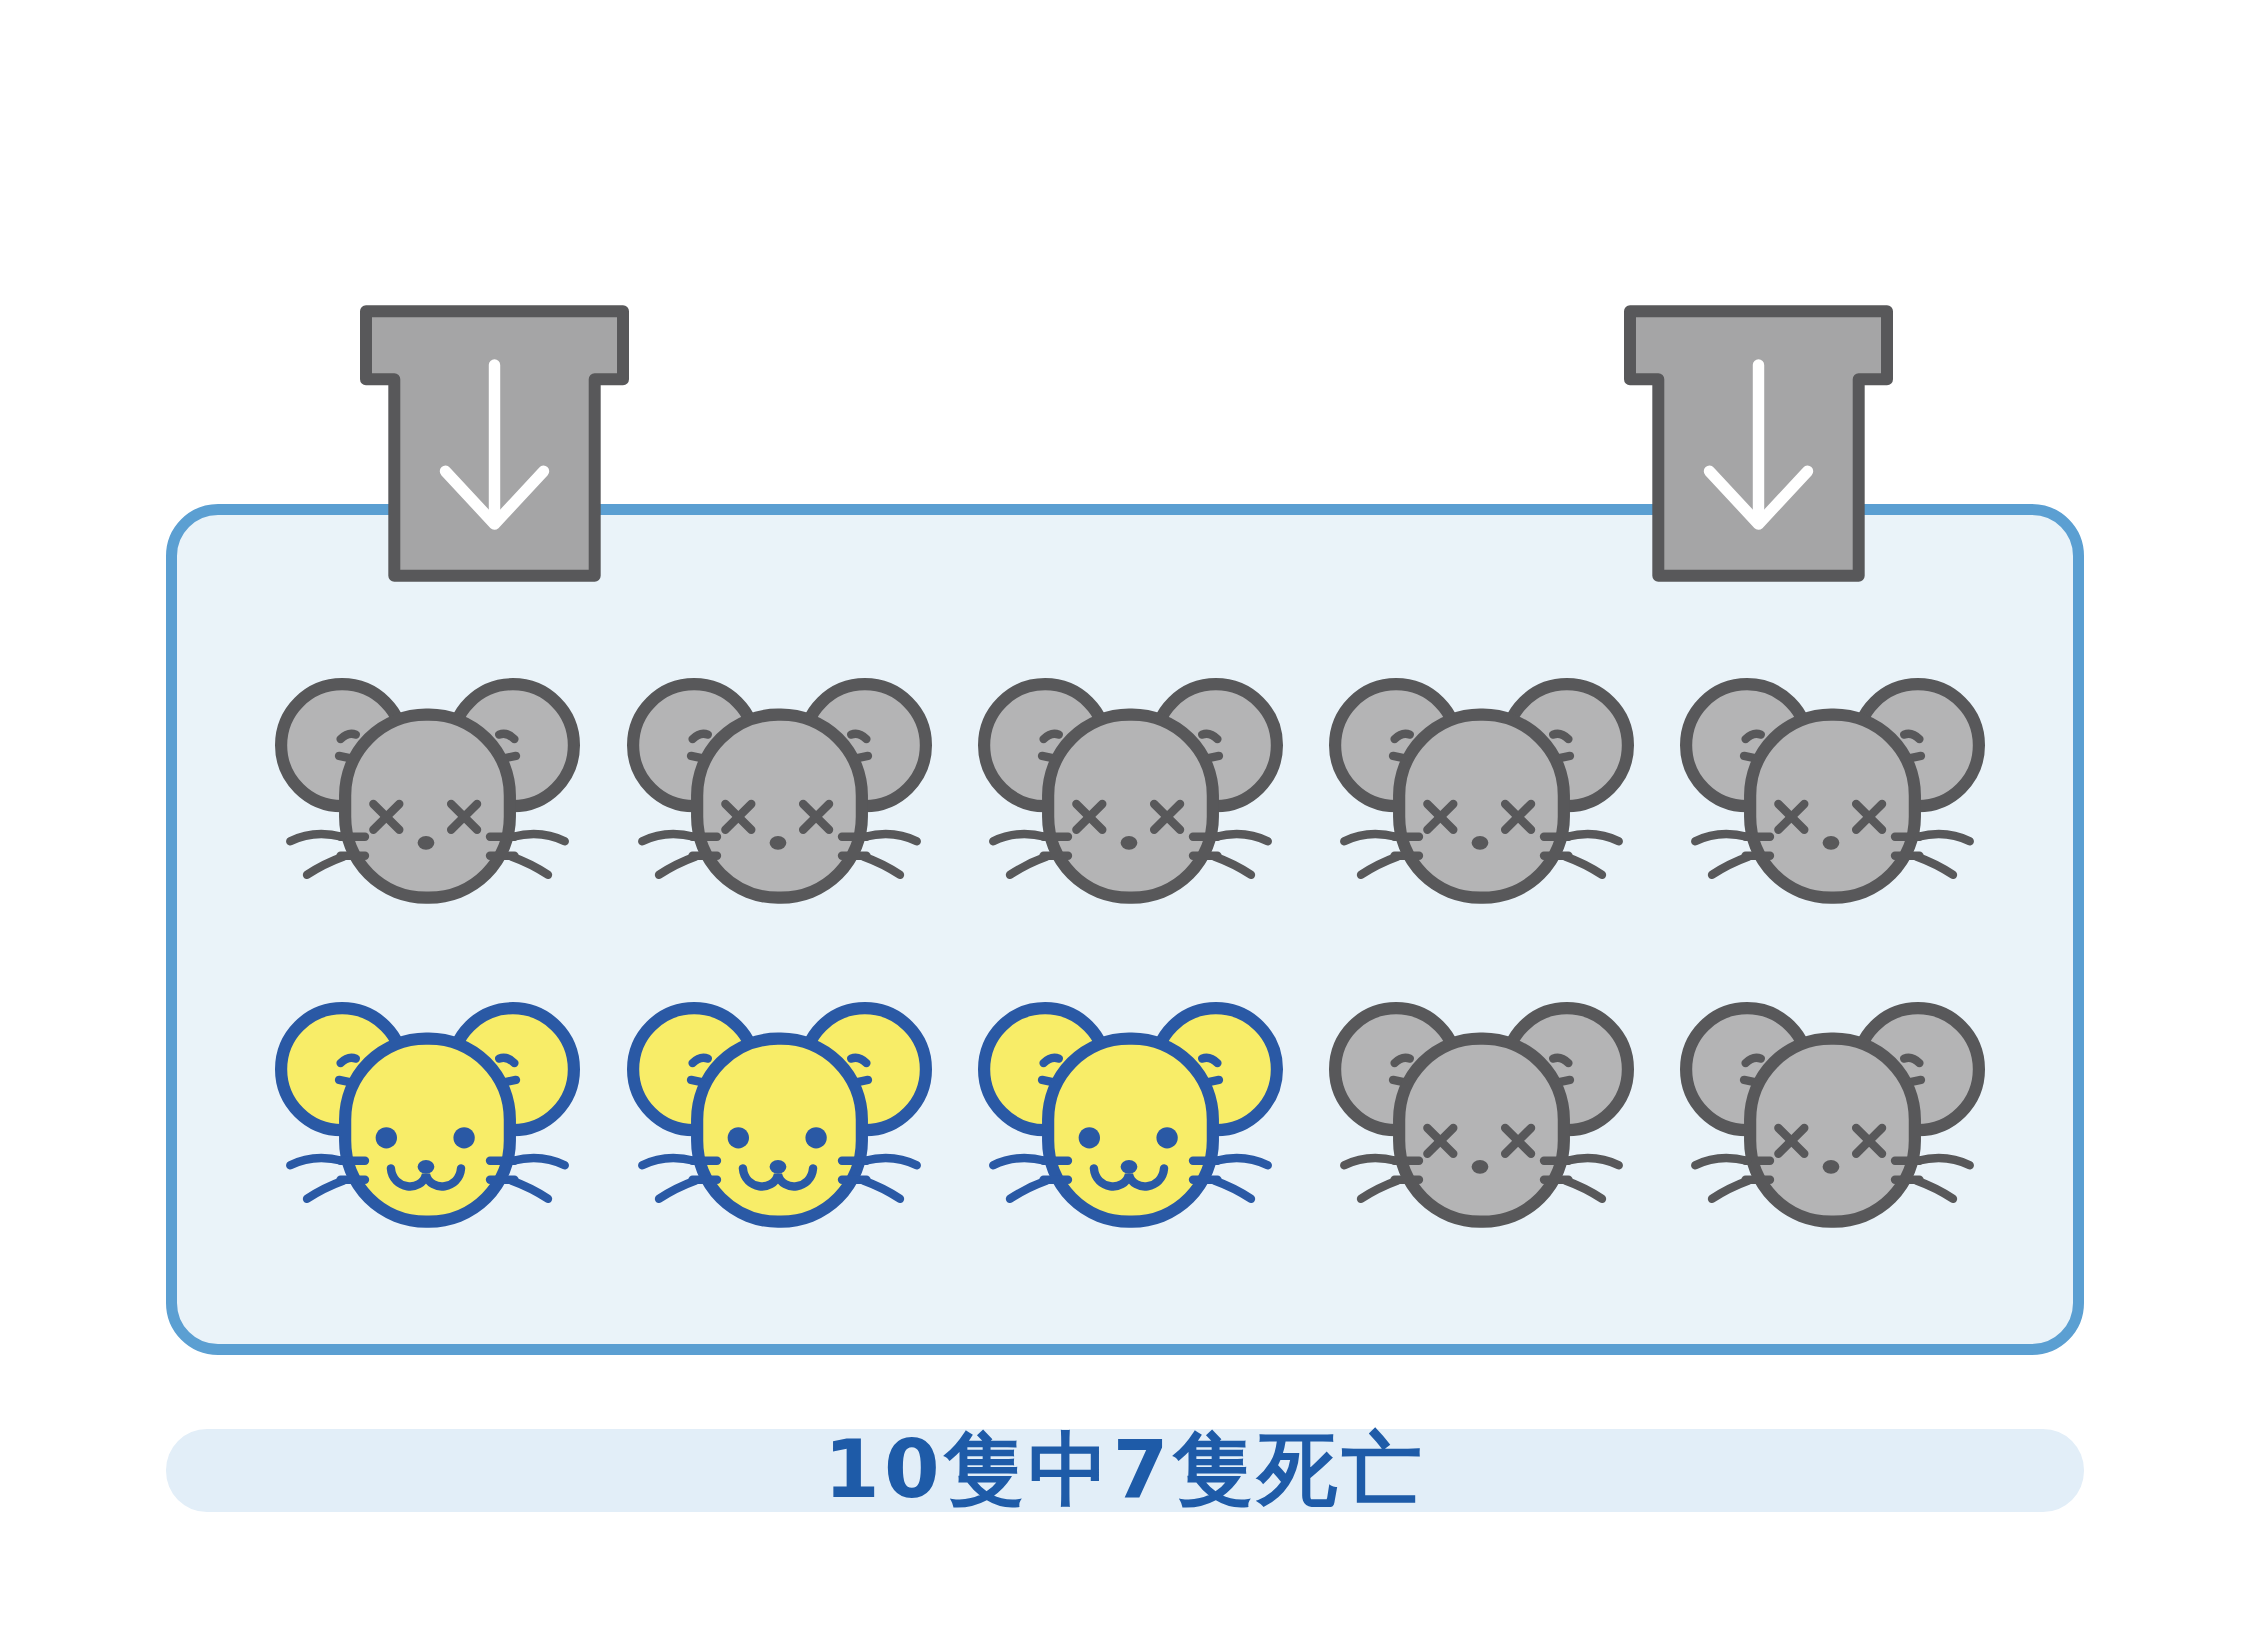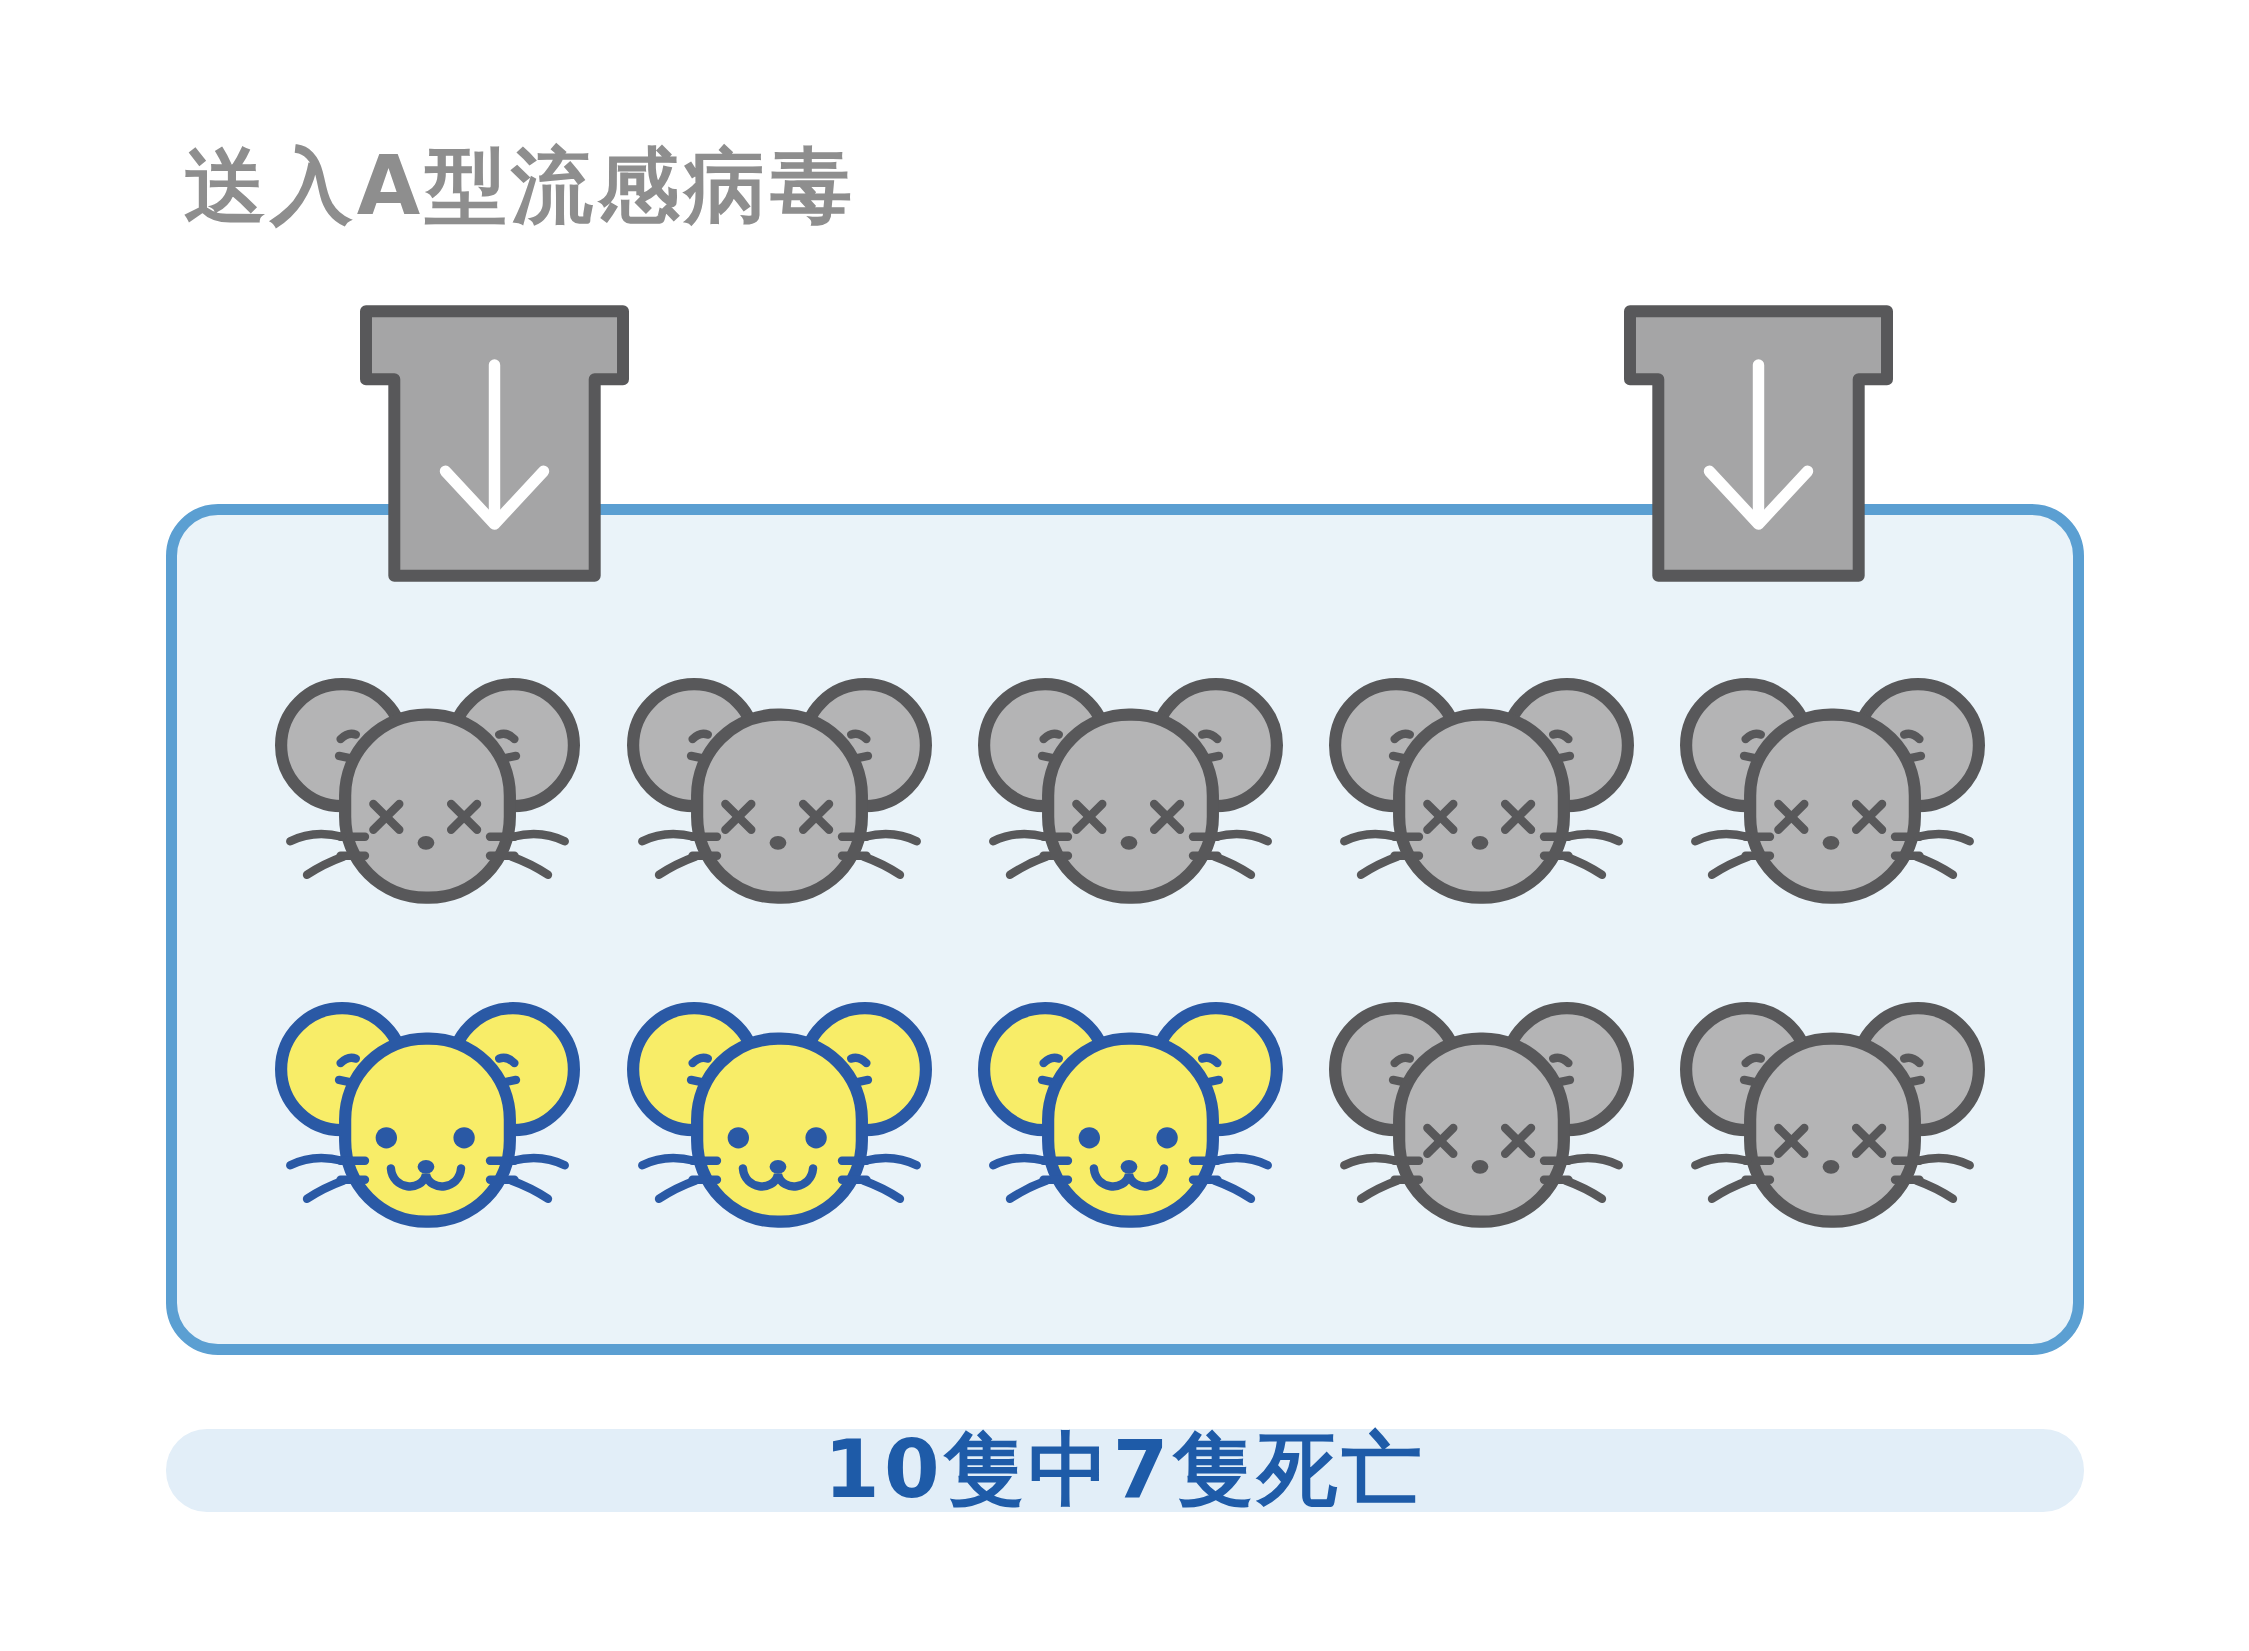--- a/index.html
+++ b/index.html
@@ -71,21 +71,20 @@
     letter-spacing:4.4px;
     color:var(--caption-text,#1e5ba8);
     white-space:nowrap;
   }
 </style>
 </head>
 <body>
 
 <div class="page">
 
-  <div class="label label-left">送入A型流感病毒</div>
 
 
   <div class="cage"></div>
 
   <div class="tube tube-left">
     <svg width="269" height="277" viewBox="0 0 494 508">
       <path class="tube-shape" d="M11 11 H483 V136 H431 V497 H63 V136 H11 Z"></path>
       <path class="tube-arrow" d="M247 110 V398"></path>
       <path class="tube-arrow" d="M157 305 L247 402 L337 305"></path>
     </svg>

